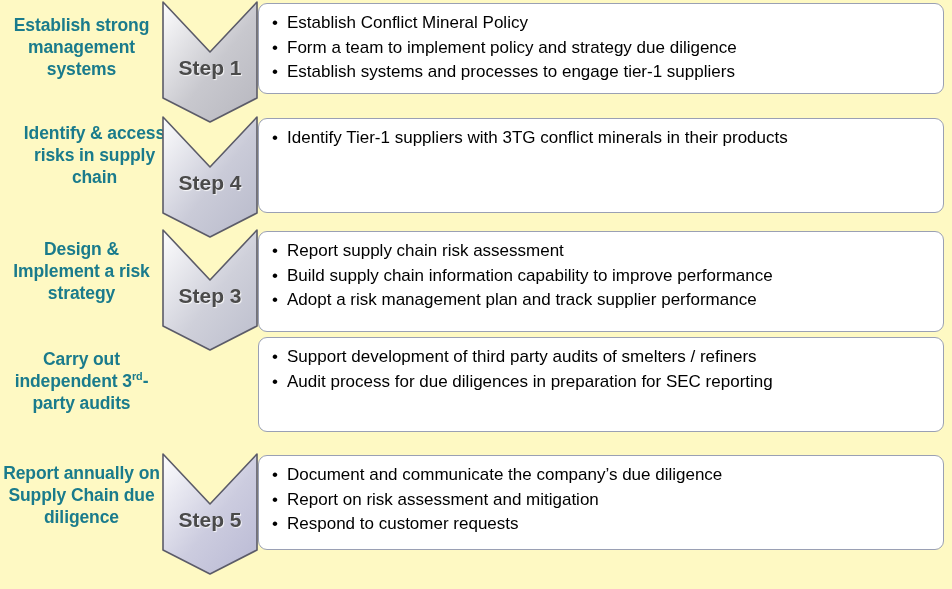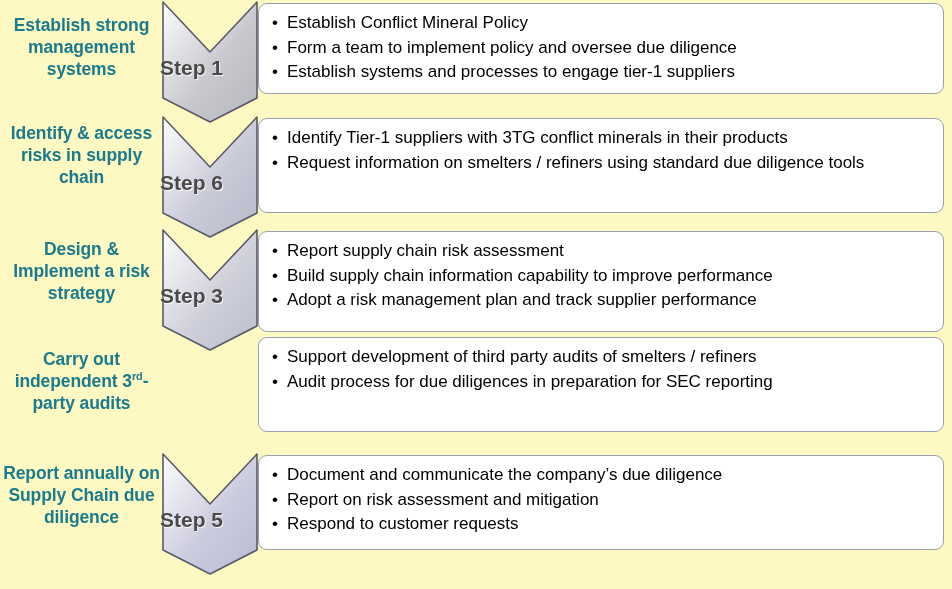--- a/index.html
+++ b/index.html
@@ -57,21 +57,21 @@
   .chevron-wrap svg {
     display: block;
     width: 100px;
     height: 124px;
   }
   .chevron-text {
     position: absolute;
     left: 0;
     top: 56px;
     width: 100px;
-    text-align: left;
+    text-align: center;
     font-family: "Liberation Sans", sans-serif;
     font-weight: bold;
     font-size: 21px;
     color: #4a4a4a;
     text-shadow: 1px 1px 1px rgba(255,255,255,0.85);
     pointer-events: none;
   }
 
   
   .content-box {
@@ -123,44 +123,43 @@
               <stop offset="100%" stop-color="#b7b7bf"></stop>
             </linearGradient>
           </defs>
           <path d="M3,2 L50,52 L97,2 L97,98 L50,122 L3,98 Z" fill="url(#cg0)" stroke="#5b5b68" stroke-width="1.6" stroke-linejoin="round"></path>
         </svg>
         <div class="chevron-text">Step 1</div>
       </div>
       <div class="content-box" style="top: 3px; height: 91px;">
         <ul class="bullet-list">
           <li>Establish Conflict Mineral Policy</li>
-          <li>Form a team to implement policy and oversee due diligence</li>
+          <li>Form a team to implement policy and strategy due diligence</li>
           <li>Establish systems and processes to engage tier-1 suppliers</li>
         </ul>
       </div>
     </div>
     <div class="row" style="top: 115px; height: 125px;">
-      <div class="step-label" style="top: 7px;">Identify &amp; access risks in supply chain</div>
+      <div class="step-label" style="top: 7px; margin-left: 13px;">Identify &amp; access risks in supply chain</div>
       <div class="chevron-wrap">
         <svg viewBox="0 0 100 124" xmlns="http://www.w3.org/2000/svg">
           <defs>
             <linearGradient id="cg1" x1="0" y1="0" x2="1" y2="1">
               <stop offset="0%" stop-color="#fdfdfe"></stop>
               <stop offset="55%" stop-color="#cacbd8"></stop>
               <stop offset="100%" stop-color="#b8bacb"></stop>
             </linearGradient>
           </defs>
           <path d="M3,2 L50,52 L97,2 L97,98 L50,122 L3,98 Z" fill="url(#cg1)" stroke="#5b5b68" stroke-width="1.6" stroke-linejoin="round"></path>
         </svg>
-        <div class="chevron-text">Step 6</div>
+        <div class="chevron-text">Step 4</div>
       </div>
       <div class="content-box" style="top: 3px; height: 95px;">
         <ul class="bullet-list">
           <li>Identify Tier-1 suppliers with 3TG conflict minerals in their products</li>
-          <li>Request information on smelters / refiners using standard due diligence tools</li>
         </ul>
       </div>
     </div>
     <div class="row" style="top: 228px; height: 125px;">
       <div class="step-label" style="top: 10px;">Design &amp; Implement a risk strategy</div>
       <div class="chevron-wrap">
         <svg viewBox="0 0 100 124" xmlns="http://www.w3.org/2000/svg">
           <defs>
             <linearGradient id="cg2" x1="0" y1="0" x2="1" y2="1">
               <stop offset="0%" stop-color="#fdfdfe"></stop>

